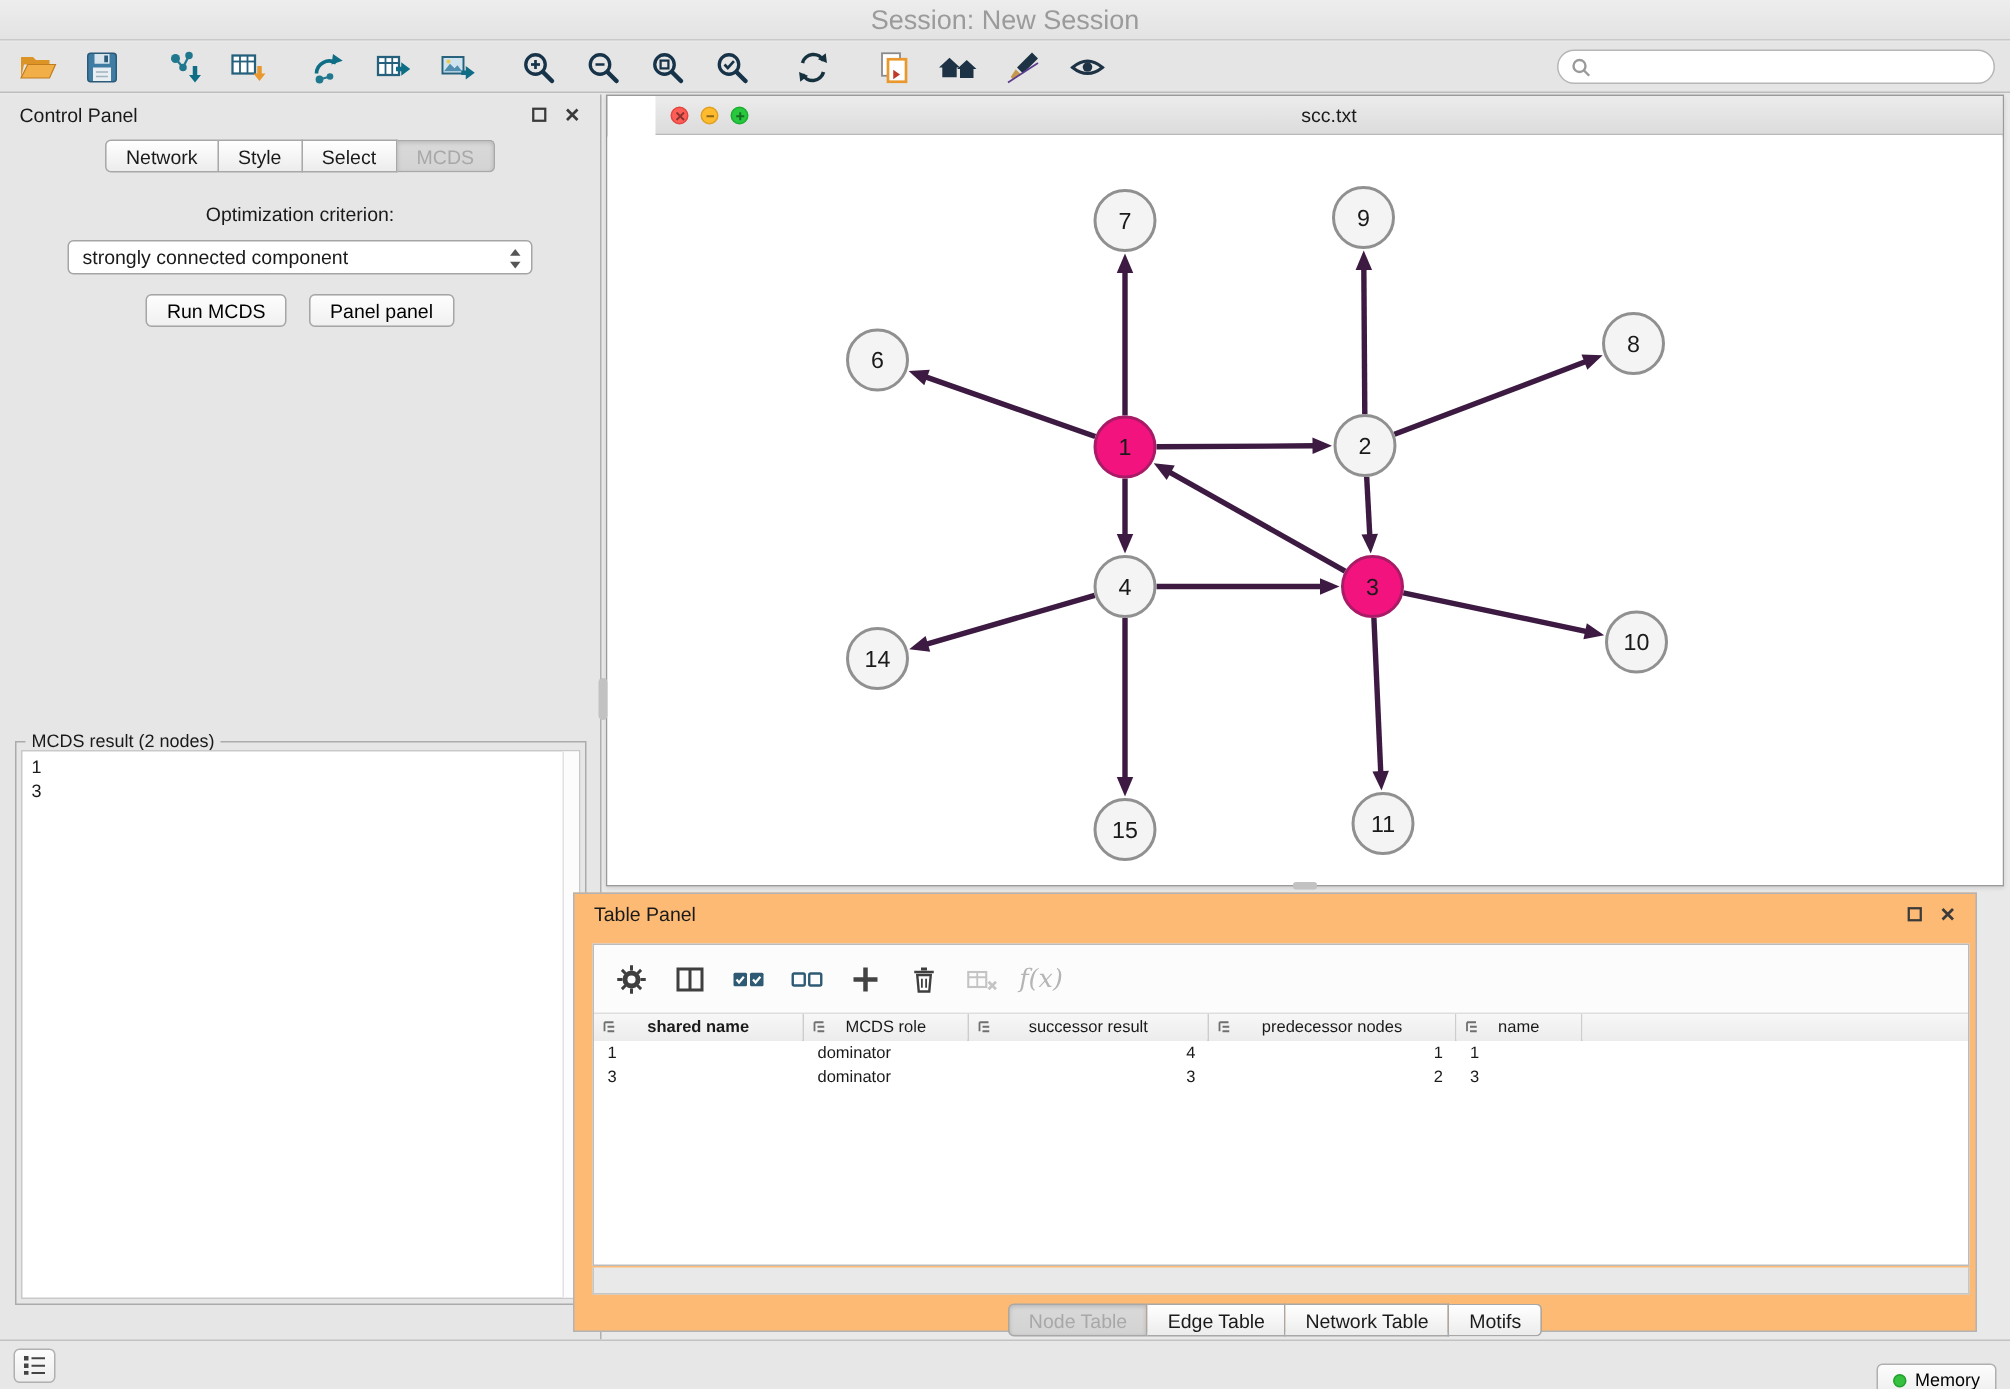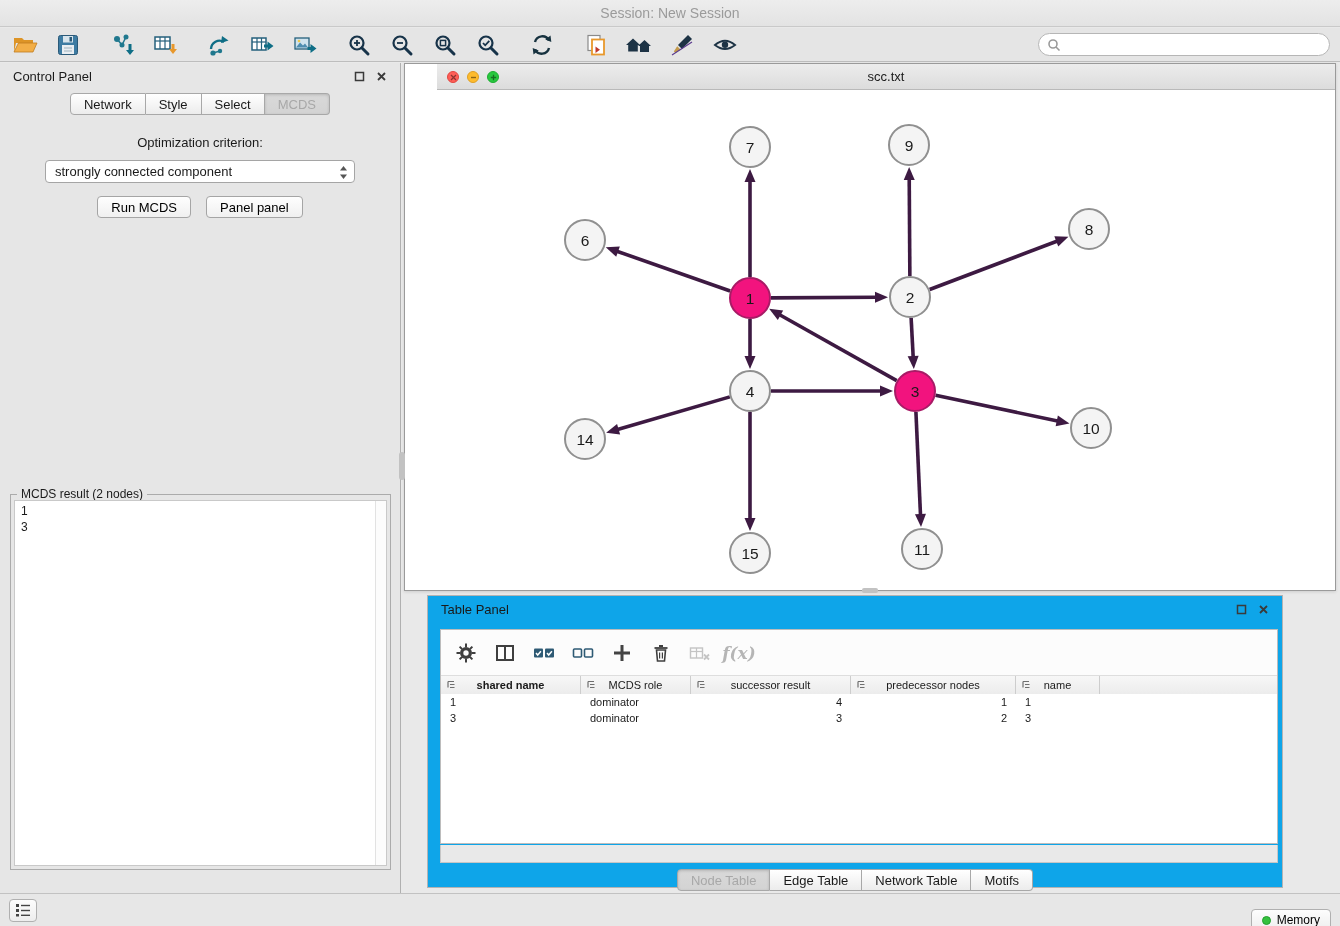--- a/index.html
+++ b/index.html
@@ -12,21 +12,21 @@
     color: #1a1a1a;
   }
   svg { display: block; }
 
   
   .titlebar {
     position: absolute; top: 0; left: 0; right: 0; height: 27px;
     background: linear-gradient(#ededed, #e3e3e3);
     border-bottom: 1px solid #c9c9c9;
     display: flex; align-items: center; justify-content: center;
-    color: #9b9b9b; font-size: 14px;
+    color: #9b9b9b; font-size: 18px;
   }
 
   
   .toolbar {
     position: absolute; top: 28px; left: 0; right: 0; height: 34px;
     background: #e5e5e5; border-bottom: 1px solid #bdbdbd;
     display: flex; align-items: center; padding: 0 10px;
   }
   .tb-group { display: flex; align-items: center; gap: 13px; }
   .tb-gap { width: 24px; flex: 0 0 auto; }
@@ -91,25 +91,25 @@
   .light.green { background: #28c83f; border: 1px solid #1dad31; }
   .graph-canvas { position: absolute; top: 27px; left: 0; right: 0; bottom: 0; background: #fff; }
   .graph-canvas svg text { font-family: "Liberation Sans", "DejaVu Sans", sans-serif; }
 
   
   .v-handle { position: absolute; left: 399px; top: 452px; width: 6px; height: 28px; background: #c2c2c2; border-radius: 3px; }
   .h-handle { position: absolute; left: 862px; top: 588px; width: 16px; height: 5px; background: #c2c2c2; border-radius: 2px; }
 
   
   .table-panel {
-    position: absolute; left: 427px; top: 595px; width: 856px; height: 293px;
-    background: #0ea5e9; border: 1px solid #b3b3b3;
+    position: absolute; left: 382px; top: 595px; width: 936px; height: 293px;
+    background: #fdba74; border: 1px solid #b3b3b3;
   }
   .tp-box { position: absolute; left: 12px; right: 4px; top: 33px; bottom: 43px; background: #fff; border: 1px solid #bcbcbc; overflow: hidden; }
-  .tp-toolbar { height: 46px; background: #fcfcfc; border-bottom: 1px solid #dedede; display: flex; align-items: center; padding: 0 12px; gap: 13px; font-weight: bold; }
+  .tp-toolbar { height: 46px; background: #fcfcfc; border-bottom: 1px solid #dedede; display: flex; align-items: center; padding: 0 12px; gap: 13px; }
   .tp-icon-btn { width: 26px; height: 26px; display: flex; align-items: center; justify-content: center; }
   .fx-label { font-family: "DejaVu Serif", serif; font-style: italic; font-size: 17px; color: #b5b5b5; }
   .thead { display: flex; height: 18px; border-bottom: 1px solid #c9c9c9; }
   .th {
     position: relative; display: flex; align-items: center; justify-content: center;
     background: linear-gradient(#f7f7f7, #ececec); border-right: 1px solid #cdcdcd;
     font-size: 11px; height: 18px; flex: 0 0 auto;
   }
   .th.filler { flex: 1 1 auto; border-right: none; }
   .col-icon { position: absolute; left: 5px; top: 3px; }

